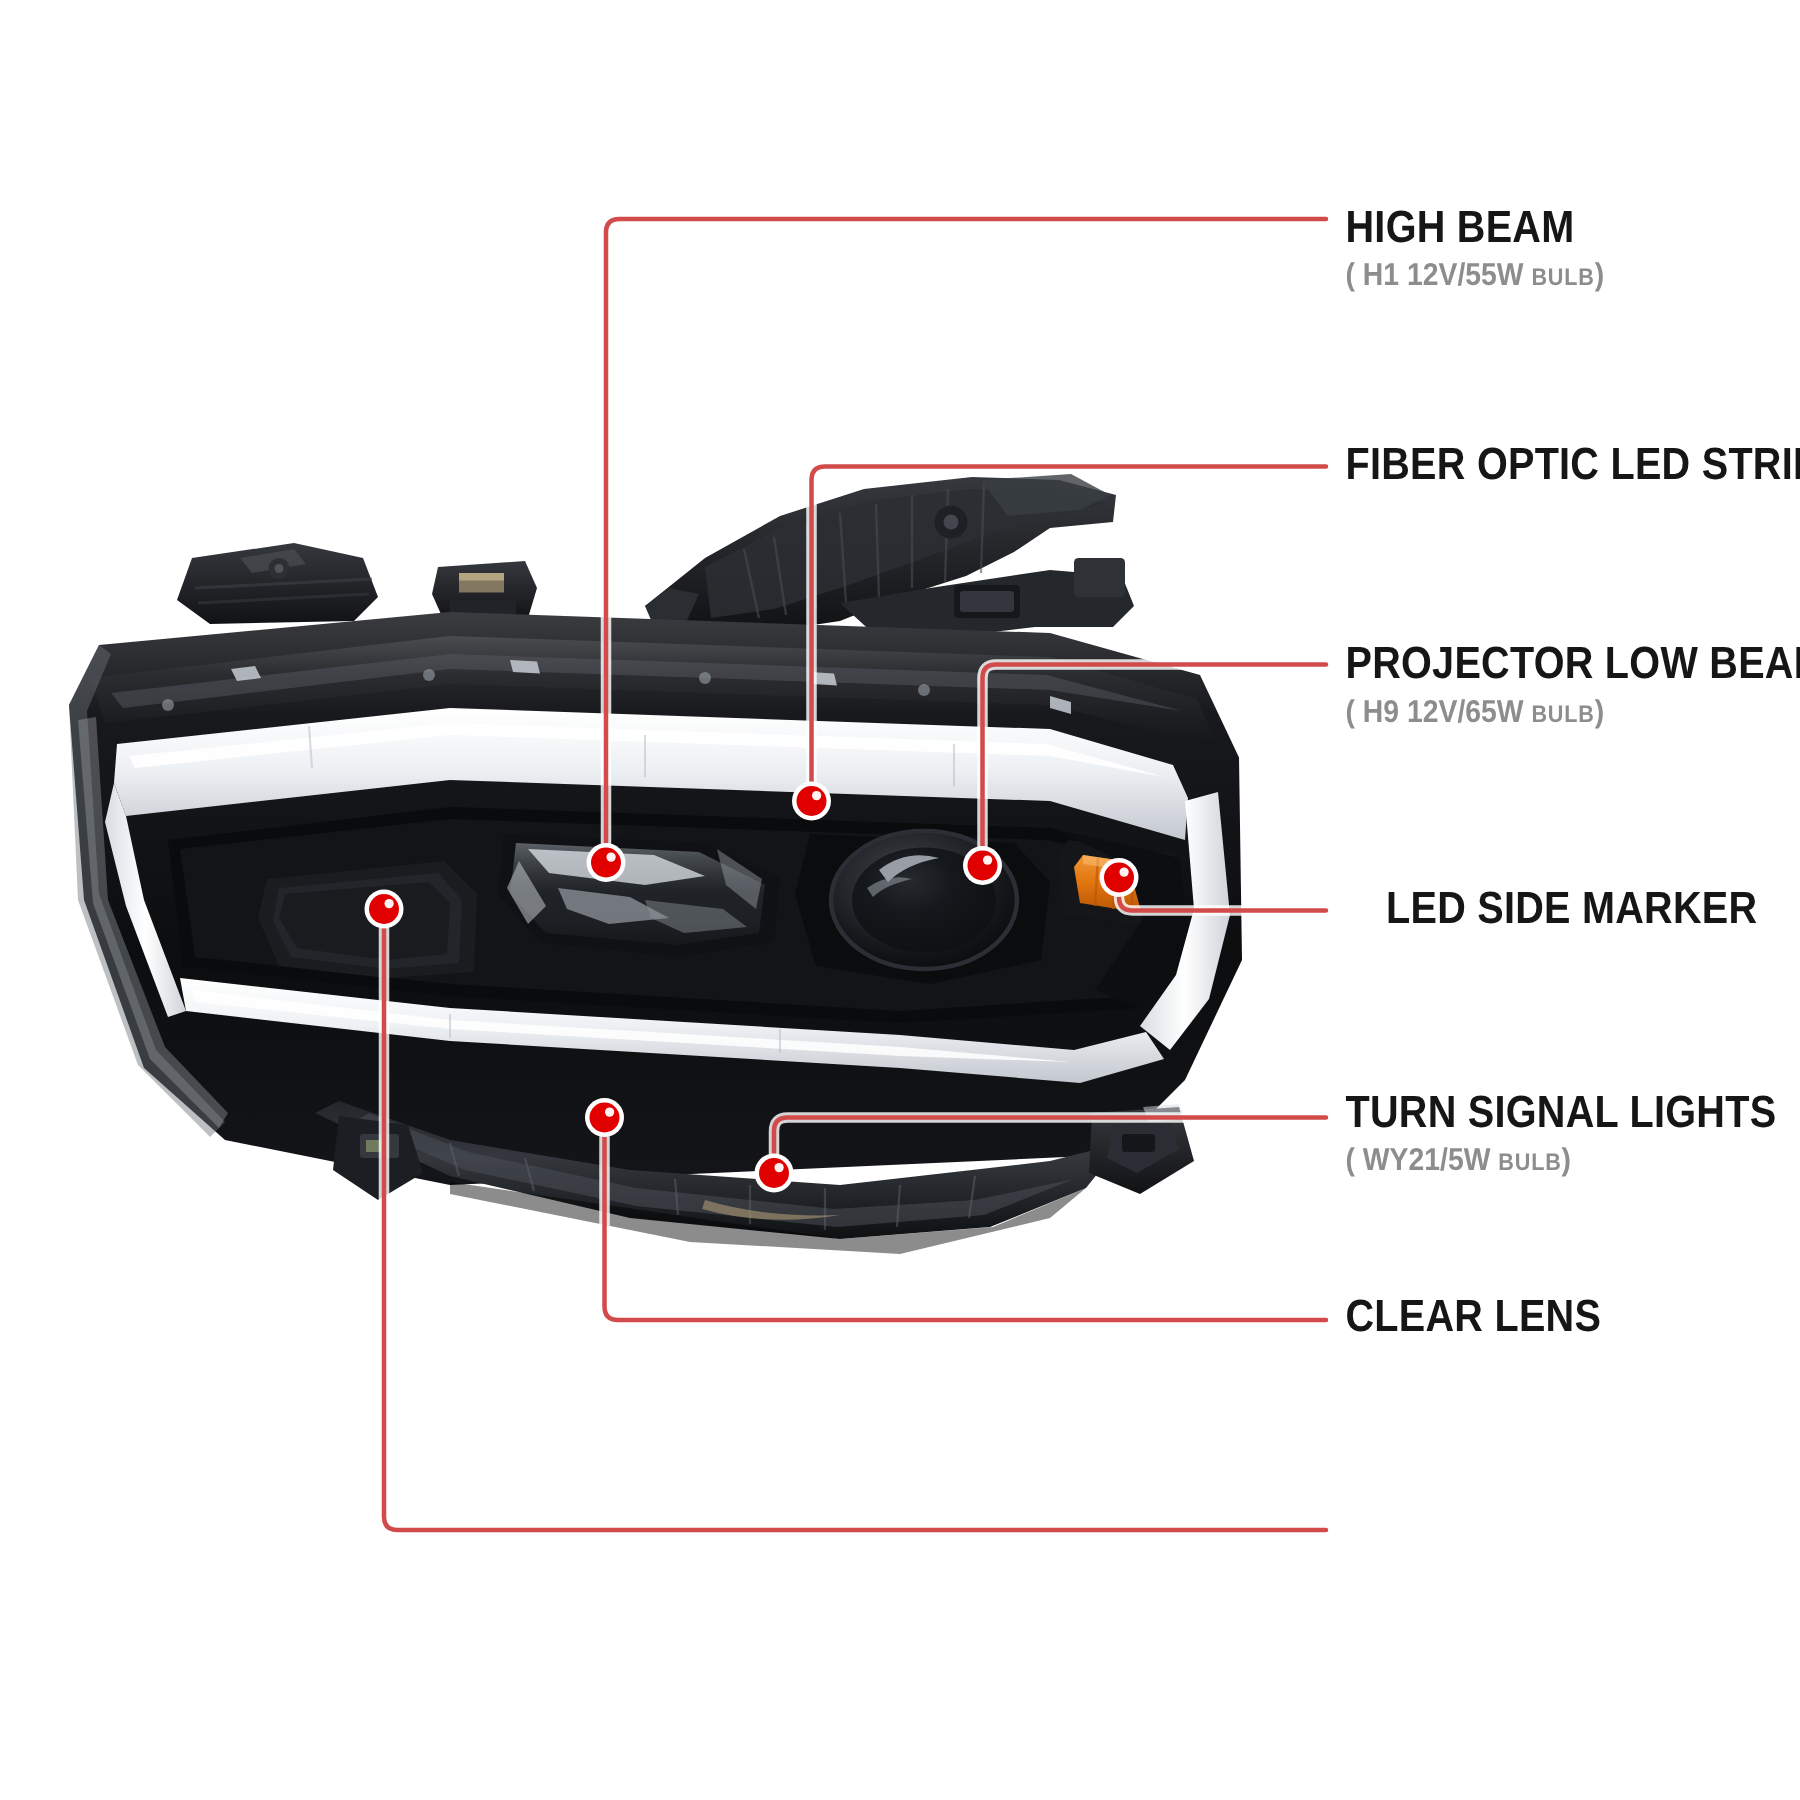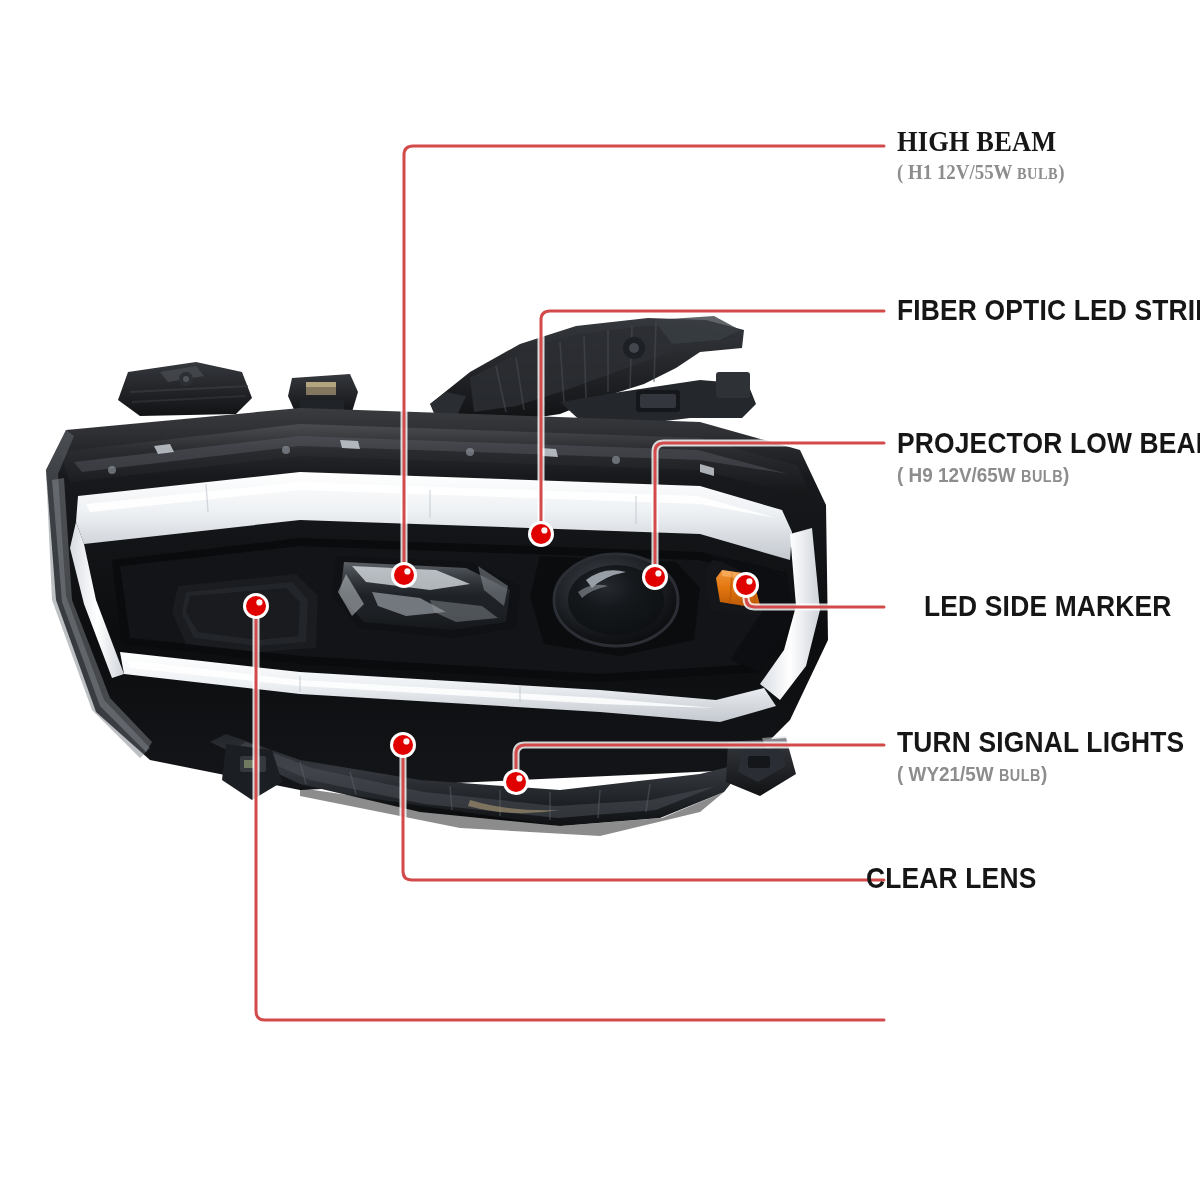--- a/index.html
+++ b/index.html
@@ -322,21 +322,21 @@
           <circle cx="406.4" cy="741.4" r="3.1" fill="#ffffff" opacity="0.95"></circle>
         </g>
         <g>
           <circle cx="256" cy="606" r="13" fill="#ffffff"></circle>
           <circle cx="256" cy="606" r="10" fill="#e00000"></circle>
           <circle cx="259.4" cy="602.4" r="3.1" fill="#ffffff" opacity="0.95"></circle>
         </g>
       </g>
   </svg>
 
-  <div class="label" id="lbl-high-beam" style="left: 897px; top: 126px; font-family: Liberation Serif, serif;">
+  <div class="label" id="lbl-high-beam" style="left: 897px; top: 137px;">
     <span class="title">HIGH BEAM</span>
     <span class="sub"><span>( H1 12V/55W</span> <span class="bulb">BULB</span><span>)</span></span>
   </div>
 
   <div class="label" id="lbl-fiber-optic-led-strip" style="left: 897px; top: 295px;">
     <span class="title">FIBER OPTIC LED STRIP</span>
   </div>
 
   <div class="label" id="lbl-projector-low-beam" style="left: 897px; top: 428px;">
     <span class="title">PROJECTOR LOW BEAM</span>
@@ -345,18 +345,18 @@
 
   <div class="label" id="lbl-led-side-marker" style="left: 878px; top: 591px; margin-left: 46px;">
     <span class="title">LED SIDE MARKER</span>
   </div>
 
   <div class="label" id="lbl-turn-signal-lights" style="left: 897px; top: 727px;">
     <span class="title">TURN SIGNAL LIGHTS</span>
     <span class="sub"><span>( WY21/5W</span> <span class="bulb">BULB</span><span>)</span></span>
   </div>
 
-  <div class="label" id="lbl-clear-lens" style="left: 866px; top: 863px;">
+  <div class="label" id="lbl-clear-lens" style="left: 897px; top: 863px;">
     <span class="title">CLEAR LENS</span>
   </div>
 
 
 </div>
 
 </body></html>

